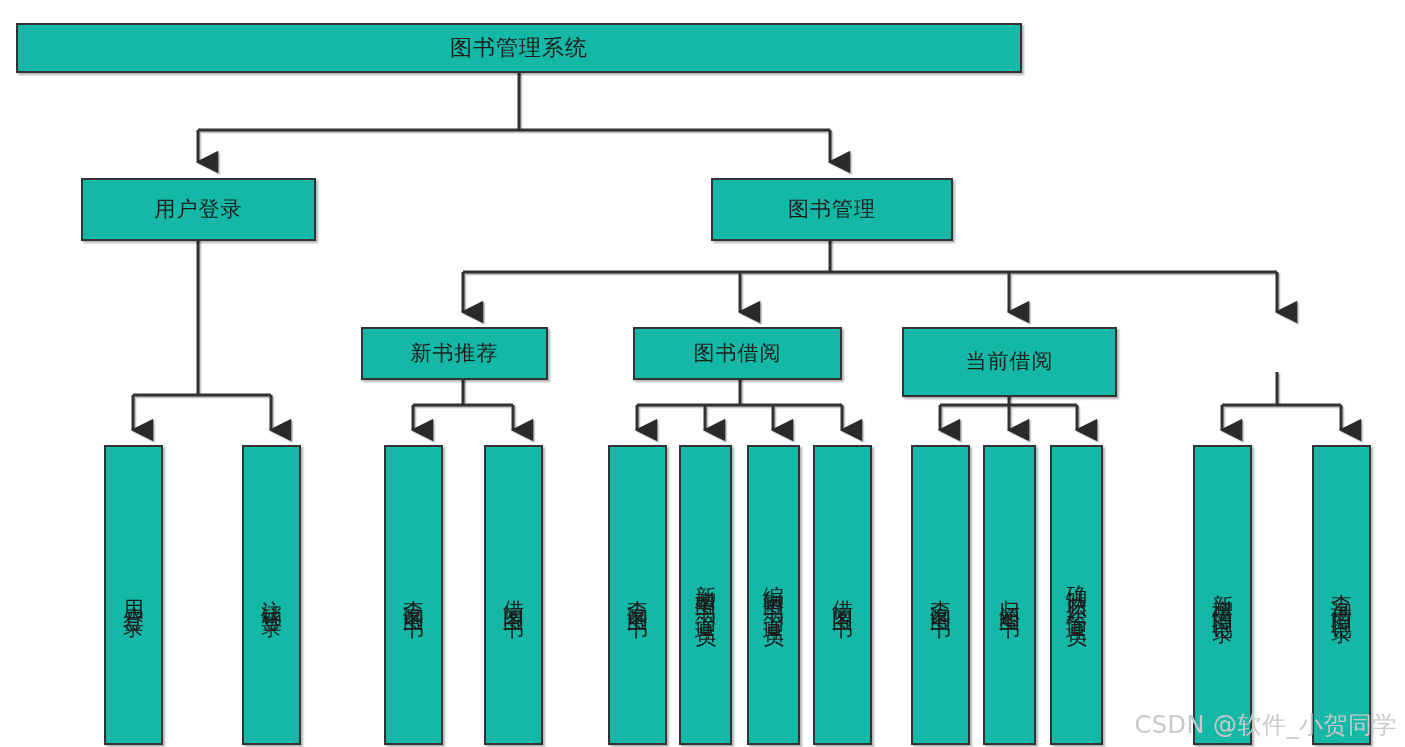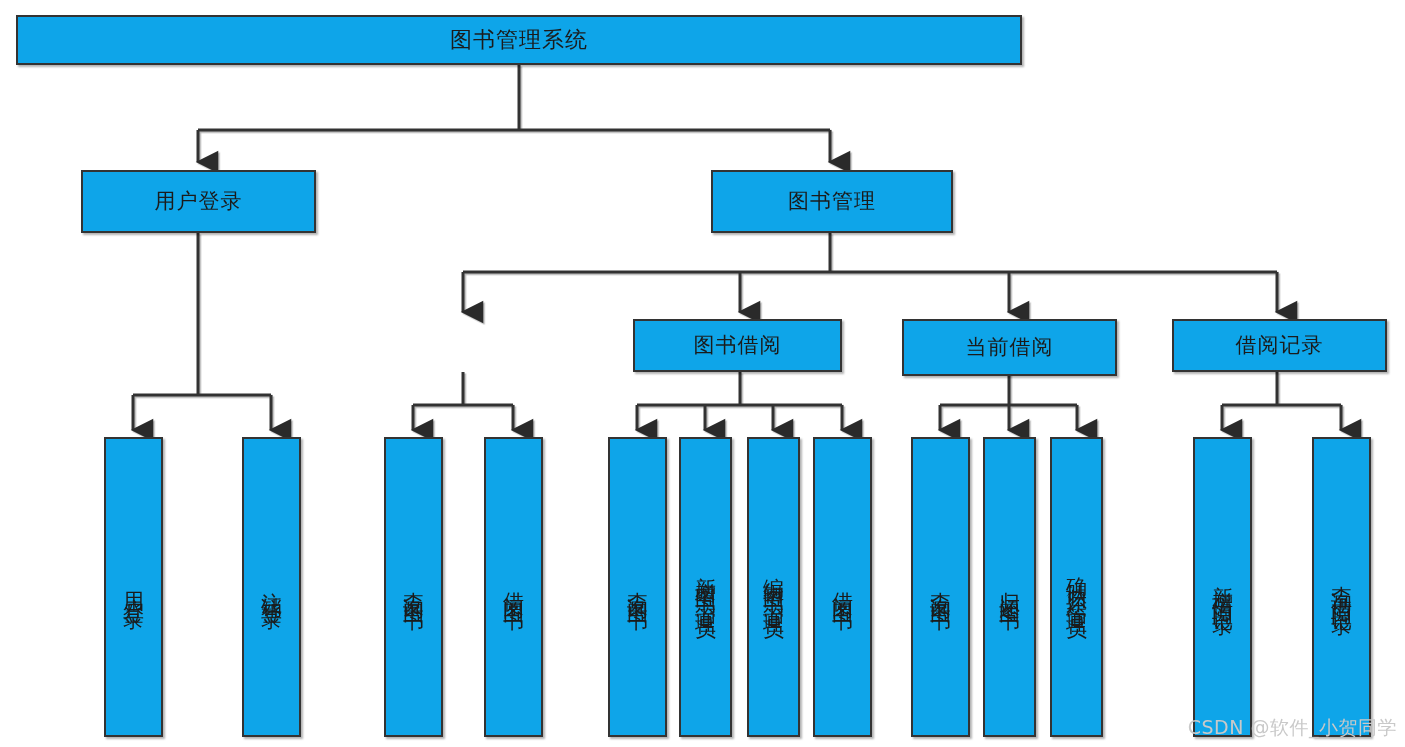--- a/index.html
+++ b/index.html
@@ -9,29 +9,30 @@
     font-family:"DejaVu Sans","Liberation Sans",sans-serif;
     overflow:hidden;
     position:relative;
   }
   #stage{position:absolute;left:0;top:0;width:1405px;height:747px;}
 
   svg.edges{position:absolute;left:0;top:0;width:1405px;height:747px;pointer-events:none;}
 
   .node{
     position:absolute;
-    background:#0ea5e9;
+    background:#14b8a6;
     border:2px solid #333333;
     box-sizing:border-box;
     box-shadow:2px 2px 2px rgba(0,0,0,0.30);
     display:flex;
     align-items:center;
     justify-content:center;
     color:#1b1b1b;
     text-align:center;
+    margin-top:8px;
   }
   .node.horiz{
     font-size:21px;
     letter-spacing:1px;
     line-height:1.2;
   }
   .node.root{font-size:22px;}
 
   
   .node.vert{
@@ -49,21 +50,21 @@
     writing-mode:vertical-rl;
     text-orientation:upright;
     display:block;
     max-height:100%;
   }
 
   .watermark{
     position:absolute;
     right:8px;
     bottom:6px;
-    font-size:19px;
+    font-size:24px;
     color:#c9c9c9;
     letter-spacing:0.5px;
     white-space:nowrap;
     user-select:none;
   }
 </style>
 </head>
 <body>
 
 <div id="stage">
@@ -128,28 +129,28 @@
     <span class="label">图书管理系统</span>
   </div>
 
   <div class="node horiz" style="left:81px;top:170px;width:235px;height:63px;">
     <span class="label">用户登录</span>
   </div>
   <div class="node horiz" style="left:711px;top:170px;width:242px;height:63px;">
     <span class="label">图书管理</span>
   </div>
 
+  <div class="node horiz" style="left:361px;top:319px;width:187px;height:53px;">
+    <span class="label">新书推荐</span>
+  </div>
   <div class="node horiz" style="left:633px;top:319px;width:209px;height:53px;">
     <span class="label">图书借阅</span>
   </div>
-  <div class="node horiz" style="left:902px;top:319px;width:215px;height:57px;">
+  <div class="node horiz" style="left:902px;top:319px;width:215px;height:70px;">
     <span class="label">当前借阅</span>
-  </div>
-  <div class="node horiz" style="left:1172px;top:319px;width:215px;height:53px;">
-    <span class="label">借阅记录</span>
   </div>
 
   <div class="node vert" style="left:104px;top:437px;width:59px;height:300px;">
     <span class="label">用户登录</span>
   </div>
   <div class="node vert" style="left:242px;top:437px;width:59px;height:300px;">
     <span class="label">注销登录</span>
   </div>
 
   <div class="node vert" style="left:384px;top:437px;width:59px;height:300px;">

